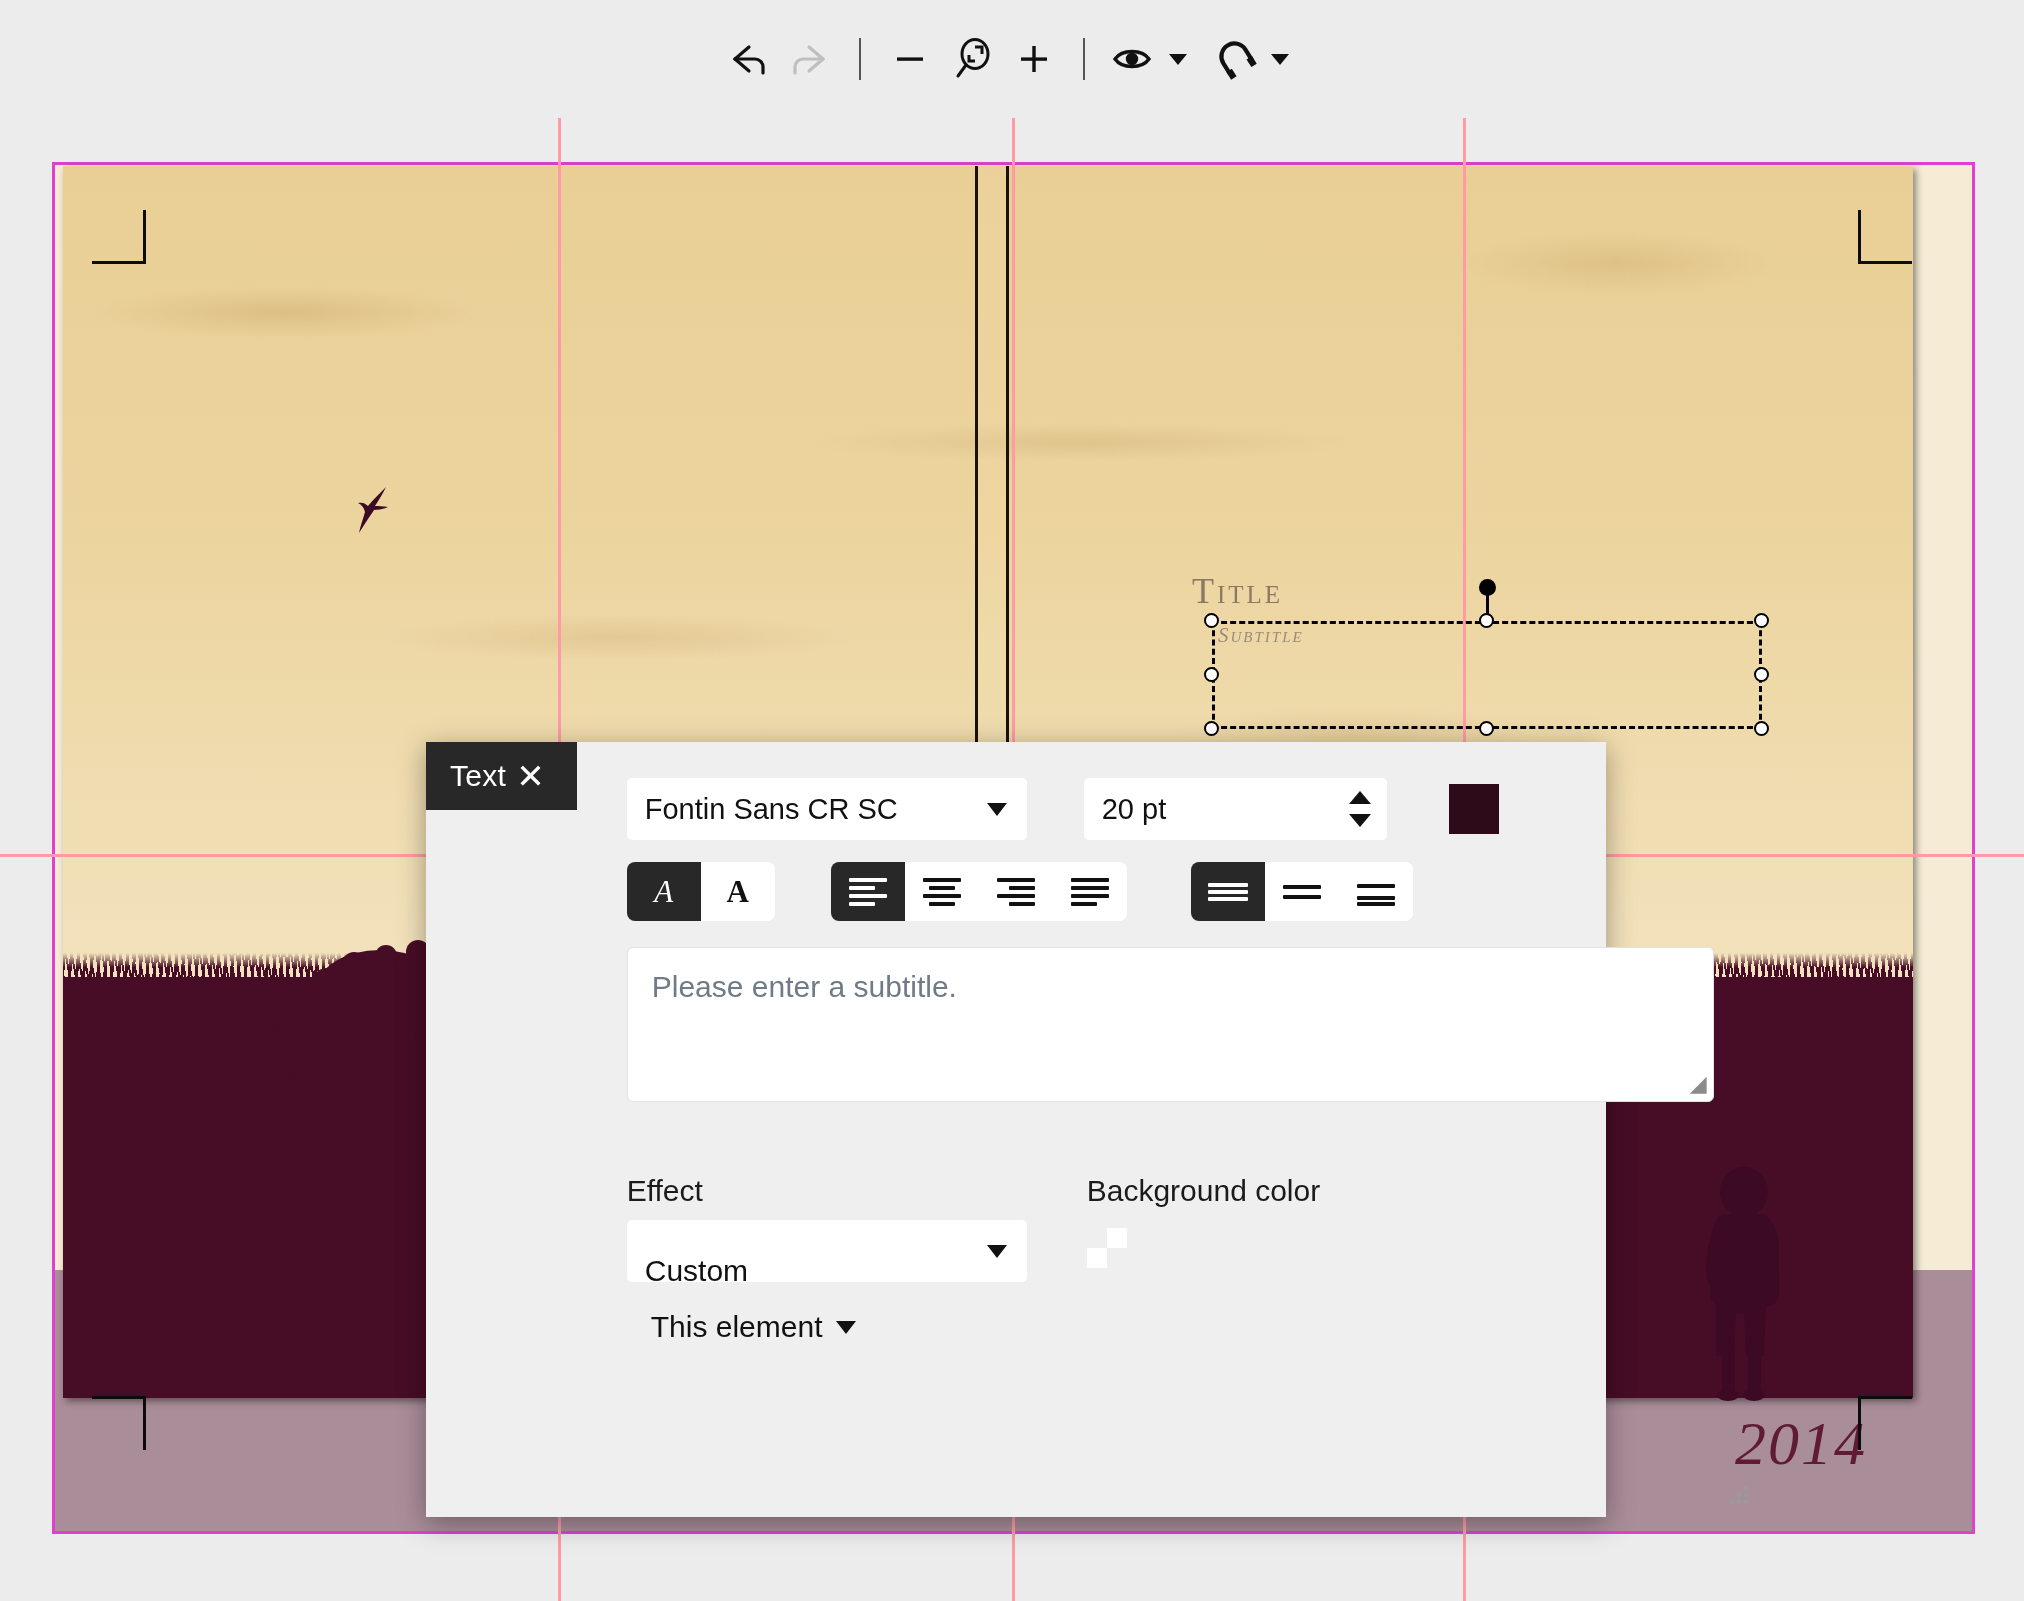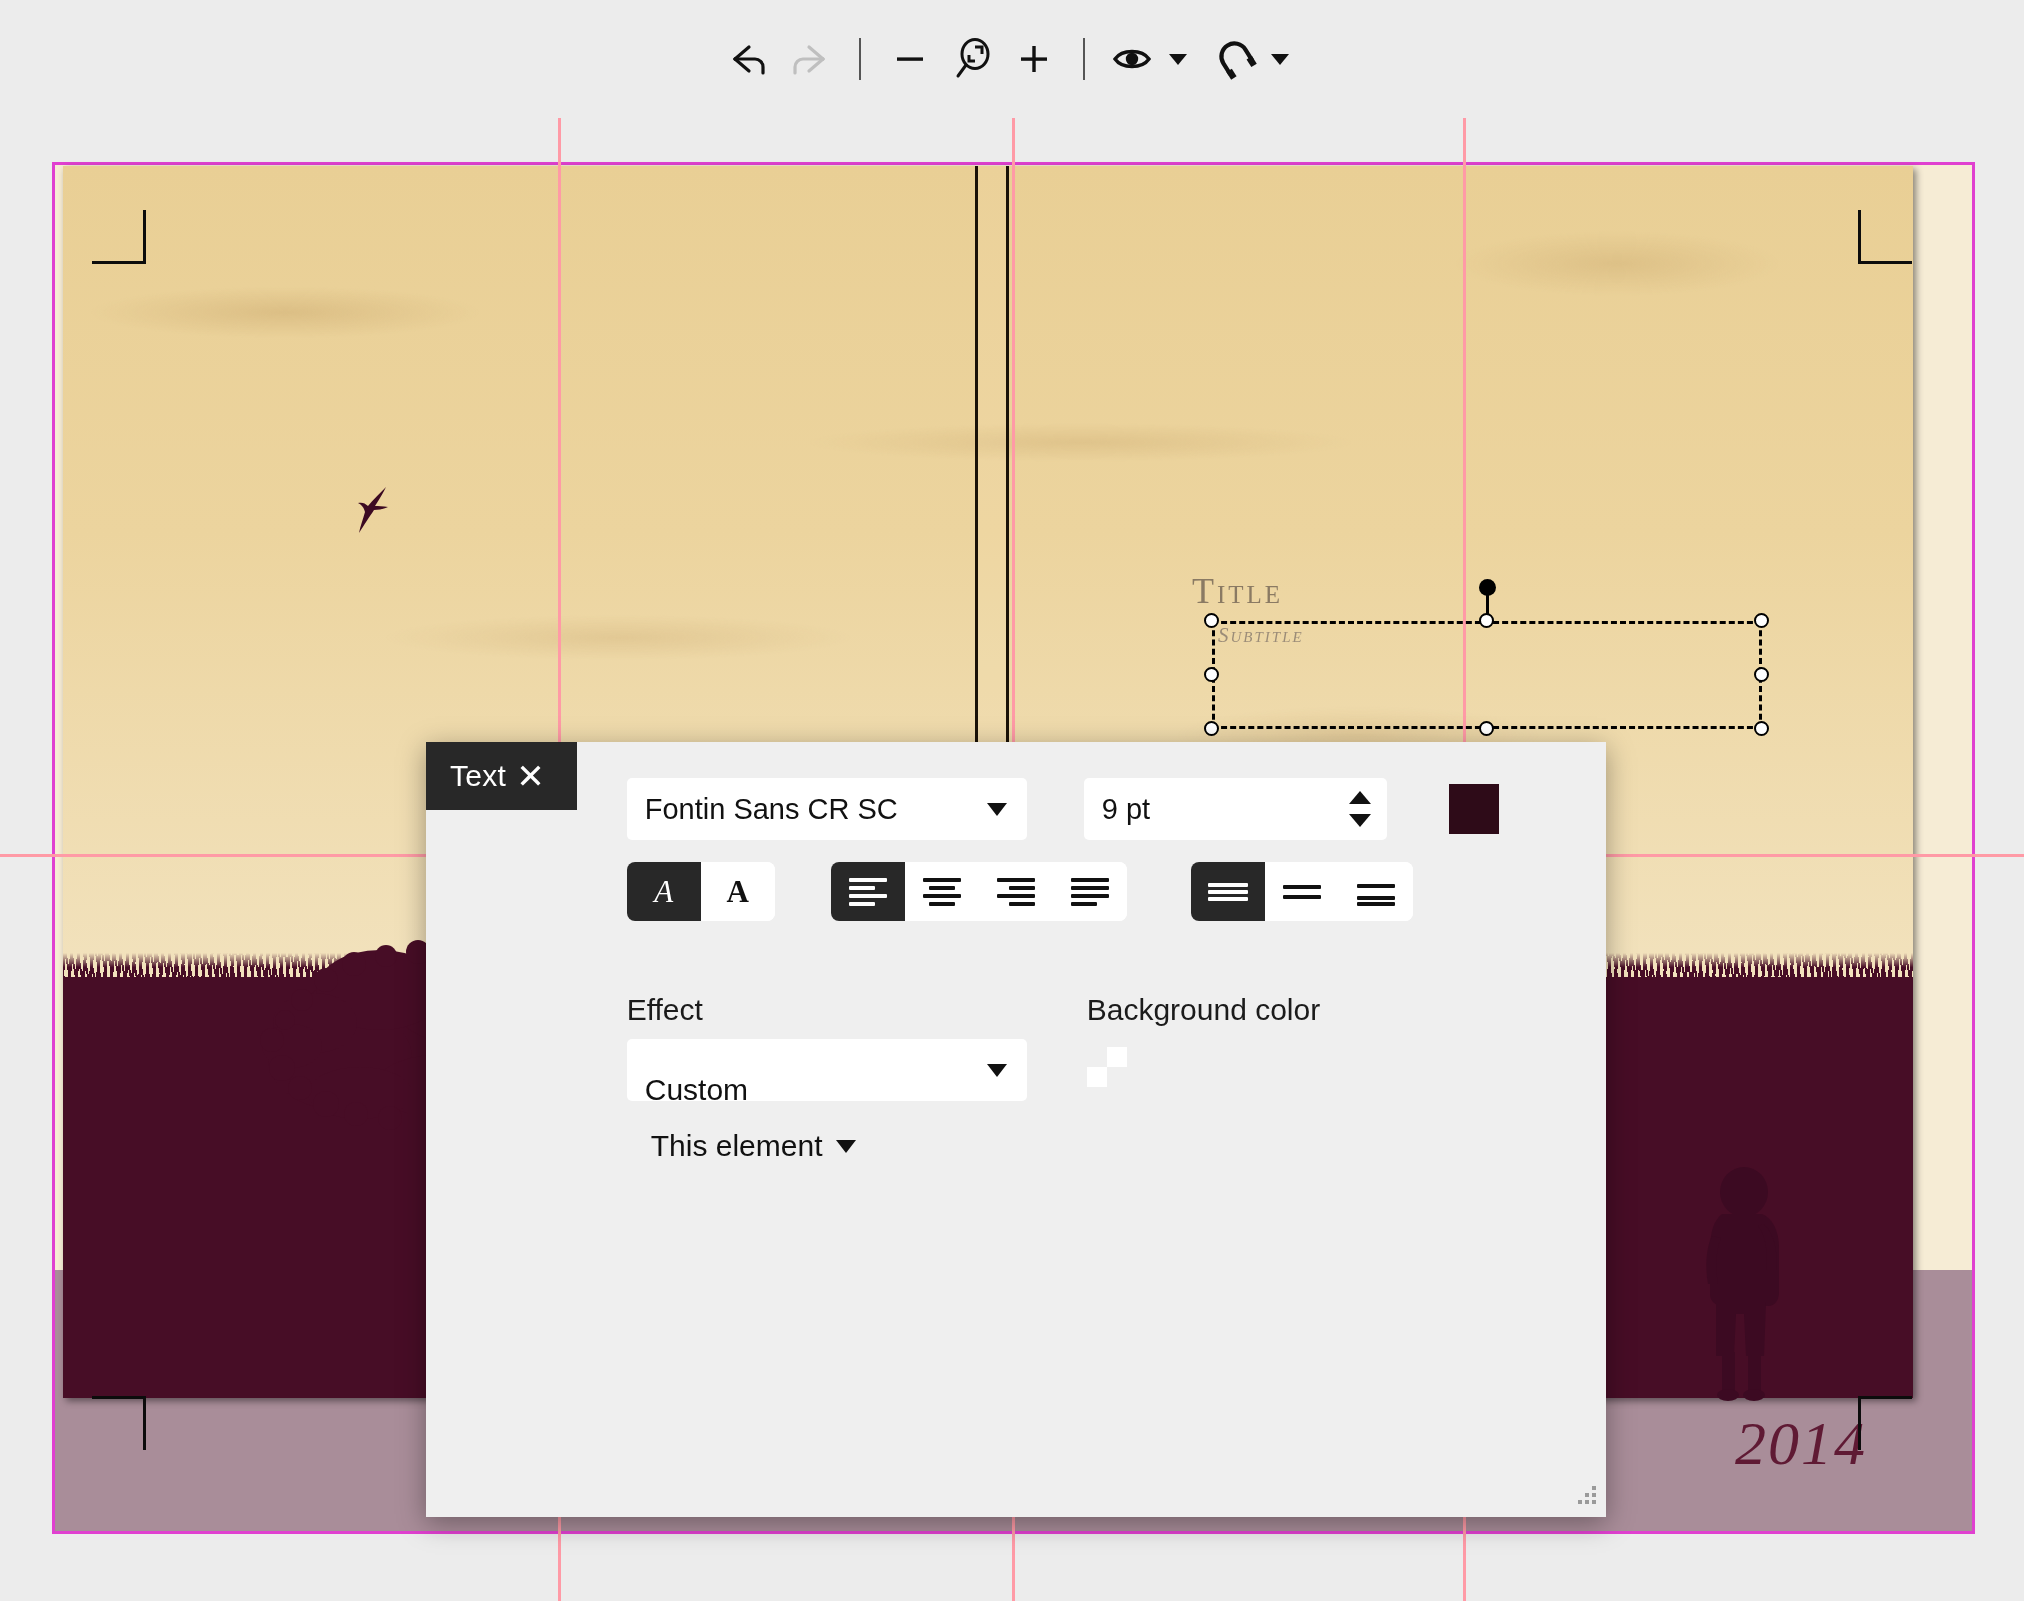--- a/index.html
+++ b/index.html
@@ -706,21 +706,21 @@
 
     <div id="dlg-body">
 
       <div class="row-1">
         <div class="field" id="font-family-select">
           <span id="font-family-value">Fontin Sans CR SC</span>
           <span class="caret-dn"></span>
         </div>
 
         <div class="field" id="font-size-spin">
-          <span id="font-size-value">9 pt</span>
+          <span id="font-size-value">20 pt</span>
           <span class="spin-col">
             <span class="spin-up"></span>
             <span class="spin-dn"></span>
           </span>
         </div>
 
         <div id="text-color-swatch" style="background: rgb(46, 11, 24);"></div>
       </div>
 
       <div class="row-2">
@@ -790,20 +790,24 @@
           <div class="gbtn">
             <span>
               <i class="ln" style="width:38px;margin:8px 0"></i>
               <i class="ln" style="width:38px;margin:2px 0"></i>
               <i class="ln" style="width:38px;margin:2px 0"></i>
             </span>
           </div>
         </div>
       </div>
 
+      <div id="subtitle-textarea">
+        <span>Please enter a subtitle.</span>
+        <span id="ta-grip">◢</span>
+      </div>
 
       <div class="lower">
         <div class="col-left">
           <div class="lbl-static">Effect</div>
           <div class="field" id="effect-select">
             <span id="effect-value">Custom</span>
             <span class="caret-dn"></span>
           </div>
           <div id="reference-row">
             <span id="reference-value">This element</span>

